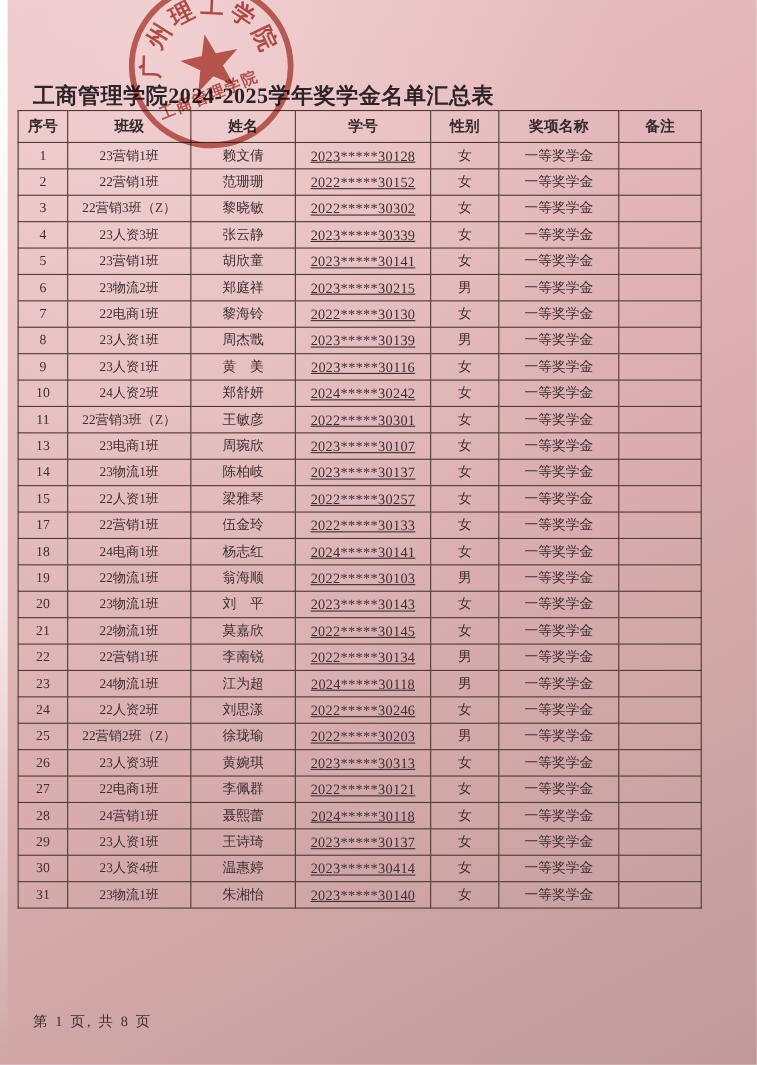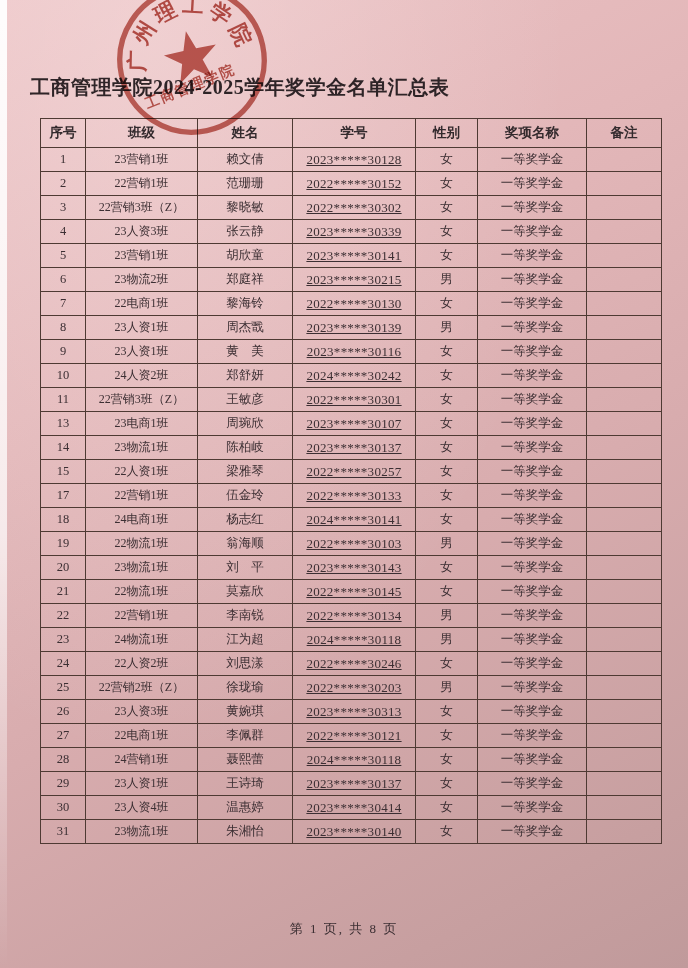--- a/index.html
+++ b/index.html
@@ -12,22 +12,22 @@
   }
   .paper-edge{
     position:absolute;left:0;top:0;width:7px;height:100%;z-index:2;
     background:linear-gradient(to bottom,rgba(255,255,255,0.95),rgba(255,255,255,0.7) 55%,rgba(255,255,255,0.15) 90%,rgba(255,255,255,0));
   }
   .doc-title{
     position:absolute;top:74px;left:30px;width:628px;z-index:1;
     text-align:left;font-size:20px;font-weight:bold;color:#2e2427;letter-spacing:0.5px;
   }
   table.roster{
-    position:absolute;left:40px;top:100px;width:621px;z-index:1;
-    border-collapse:collapse;table-layout:fixed;margin-top:18px;
+    position:absolute;left:16px;top:100px;width:621px;z-index:1;
+    border-collapse:collapse;table-layout:fixed;
   }
   .roster th,.roster td{
     border:1.4px solid #4e3a33;text-align:center;vertical-align:middle;
     color:#3c2f33;overflow:hidden;white-space:nowrap;padding:0;
   }
   .roster thead th{height:28px;font-size:13.5px;font-weight:bold;color:#332a2d;}
   .roster tbody td{height:23px;font-size:12.5px;}
   .roster td.f-student-id{font-size:13px;letter-spacing:0.3px;text-decoration:underline;}
   .roster td.f-class{font-size:12px;}
   .seal{
@@ -35,21 +35,21 @@
     transform:rotate(-12deg);mix-blend-mode:multiply;opacity:0.92;
   }
   .seal-inner-text{
     position:absolute;left:146px;top:96px;z-index:6;width:140px;
     transform:rotate(-22deg);transform-origin:left center;
     font-size:14px;font-weight:bold;letter-spacing:2px;
     color:rgba(168,45,34,0.75);mix-blend-mode:multiply;
   }
   .page-footer{
     position:absolute;top:920px;left:30px;width:628px;z-index:1;
-    text-align:center;font-size:13px;color:#3c2f33;letter-spacing:2px;
+    font-size:13px;color:#3c2f33;letter-spacing:2px;
   }
 </style>
 </head>
 <body>
 
 <div class="paper-edge"></div>
 
 <svg class="seal" viewBox="0 0 200 200">
   <circle cx="100" cy="100" r="88" fill="none" stroke="rgba(173,52,40,0.78)" stroke-width="6.5"></circle>
   <path id="sealArcTop" d="M 42,100 A 58,58 0 0 1 158,100" fill="none"></path>

